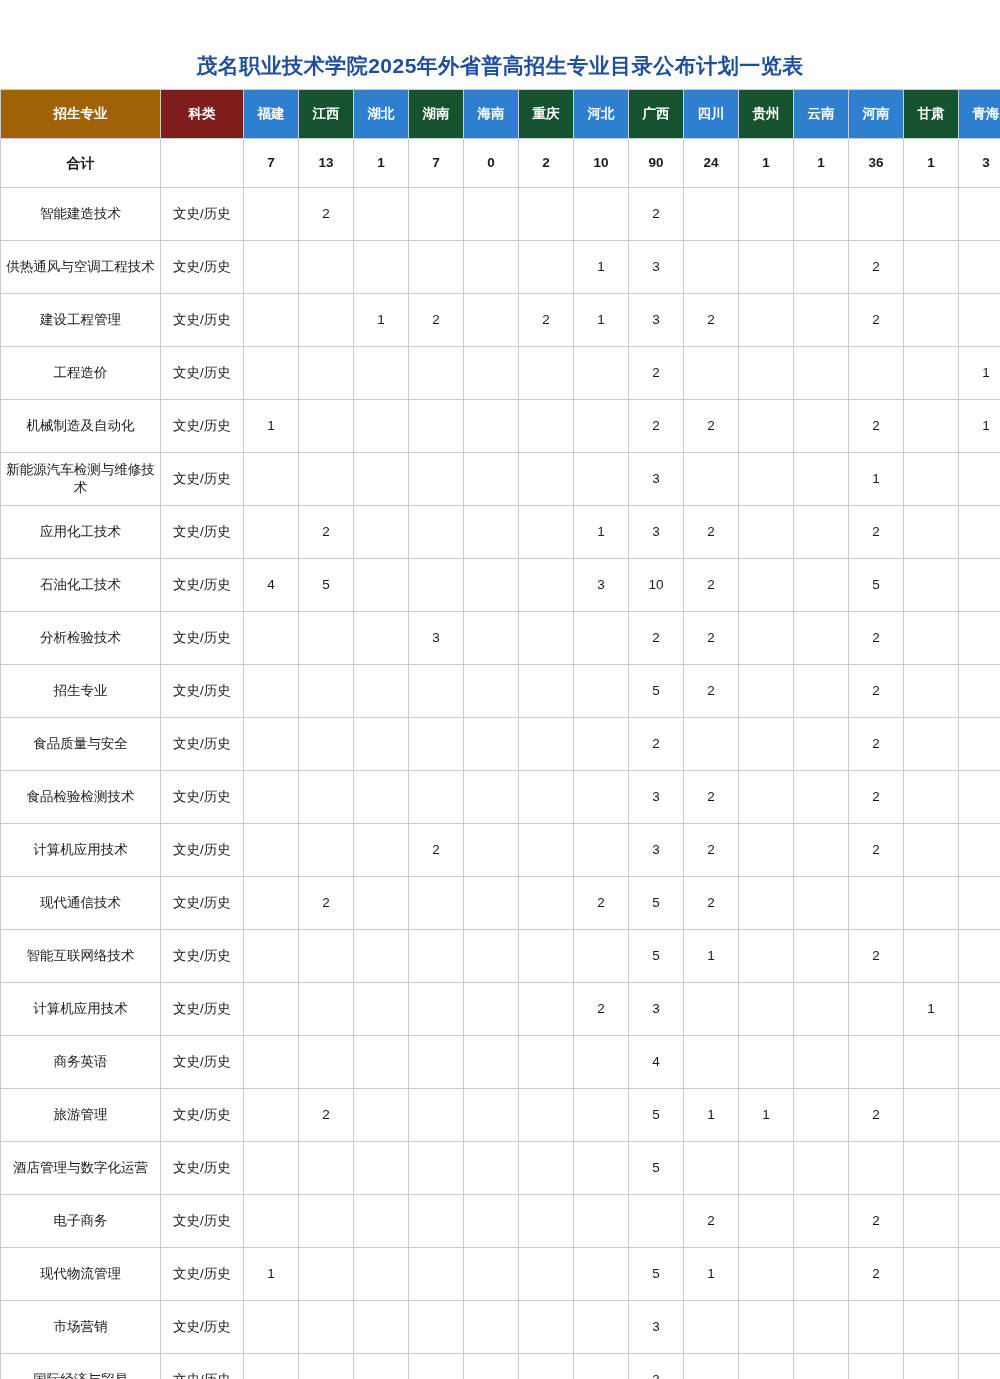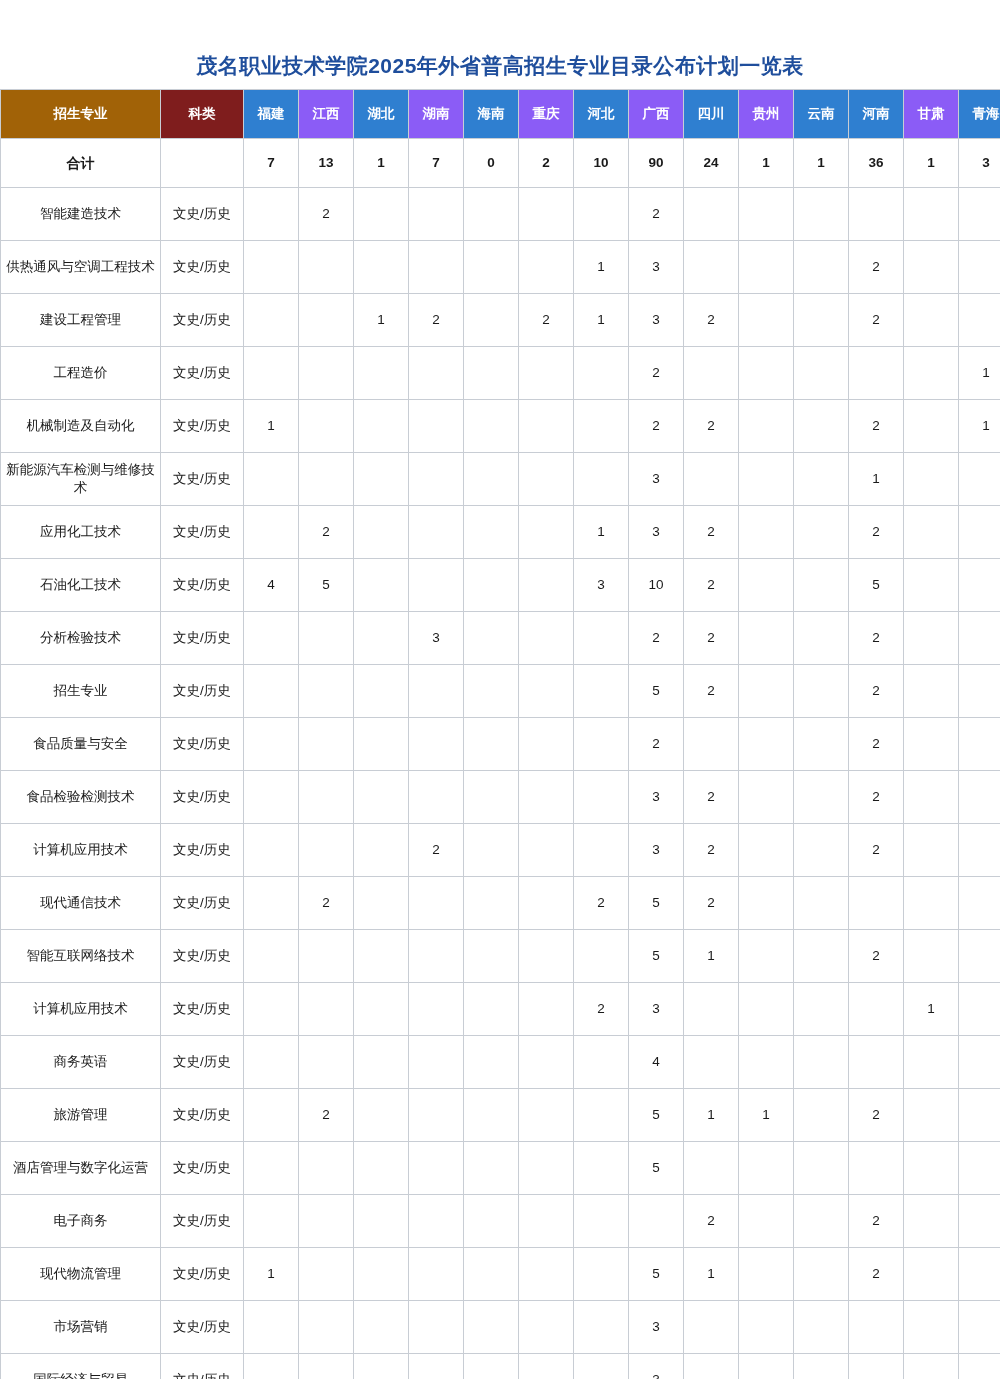--- a/index.html
+++ b/index.html
@@ -44,21 +44,21 @@
   }
   thead th {
     color: #ffffff;
     font-weight: bold;
     height: 40px;
     font-size: 14px;
     border-color: #ffffff;
   }
   th.h-major   { background: #a16207; width: 155px; }
   th.h-cat     { background: #7f1d1d; width: 78px; }
-  th.h-green   { background: #8b5cf6; }
+  th.h-green   { background: #14532d; }
   th.h-blue    { background: #2f7fd0; margin-top: 23px; }
   td.c-major {
     width: 155px;
     padding: 6px 6px;
     font-size: 13.5px;
   }
   td.c-cat {
     width: 78px;
     font-size: 13px;
   }

